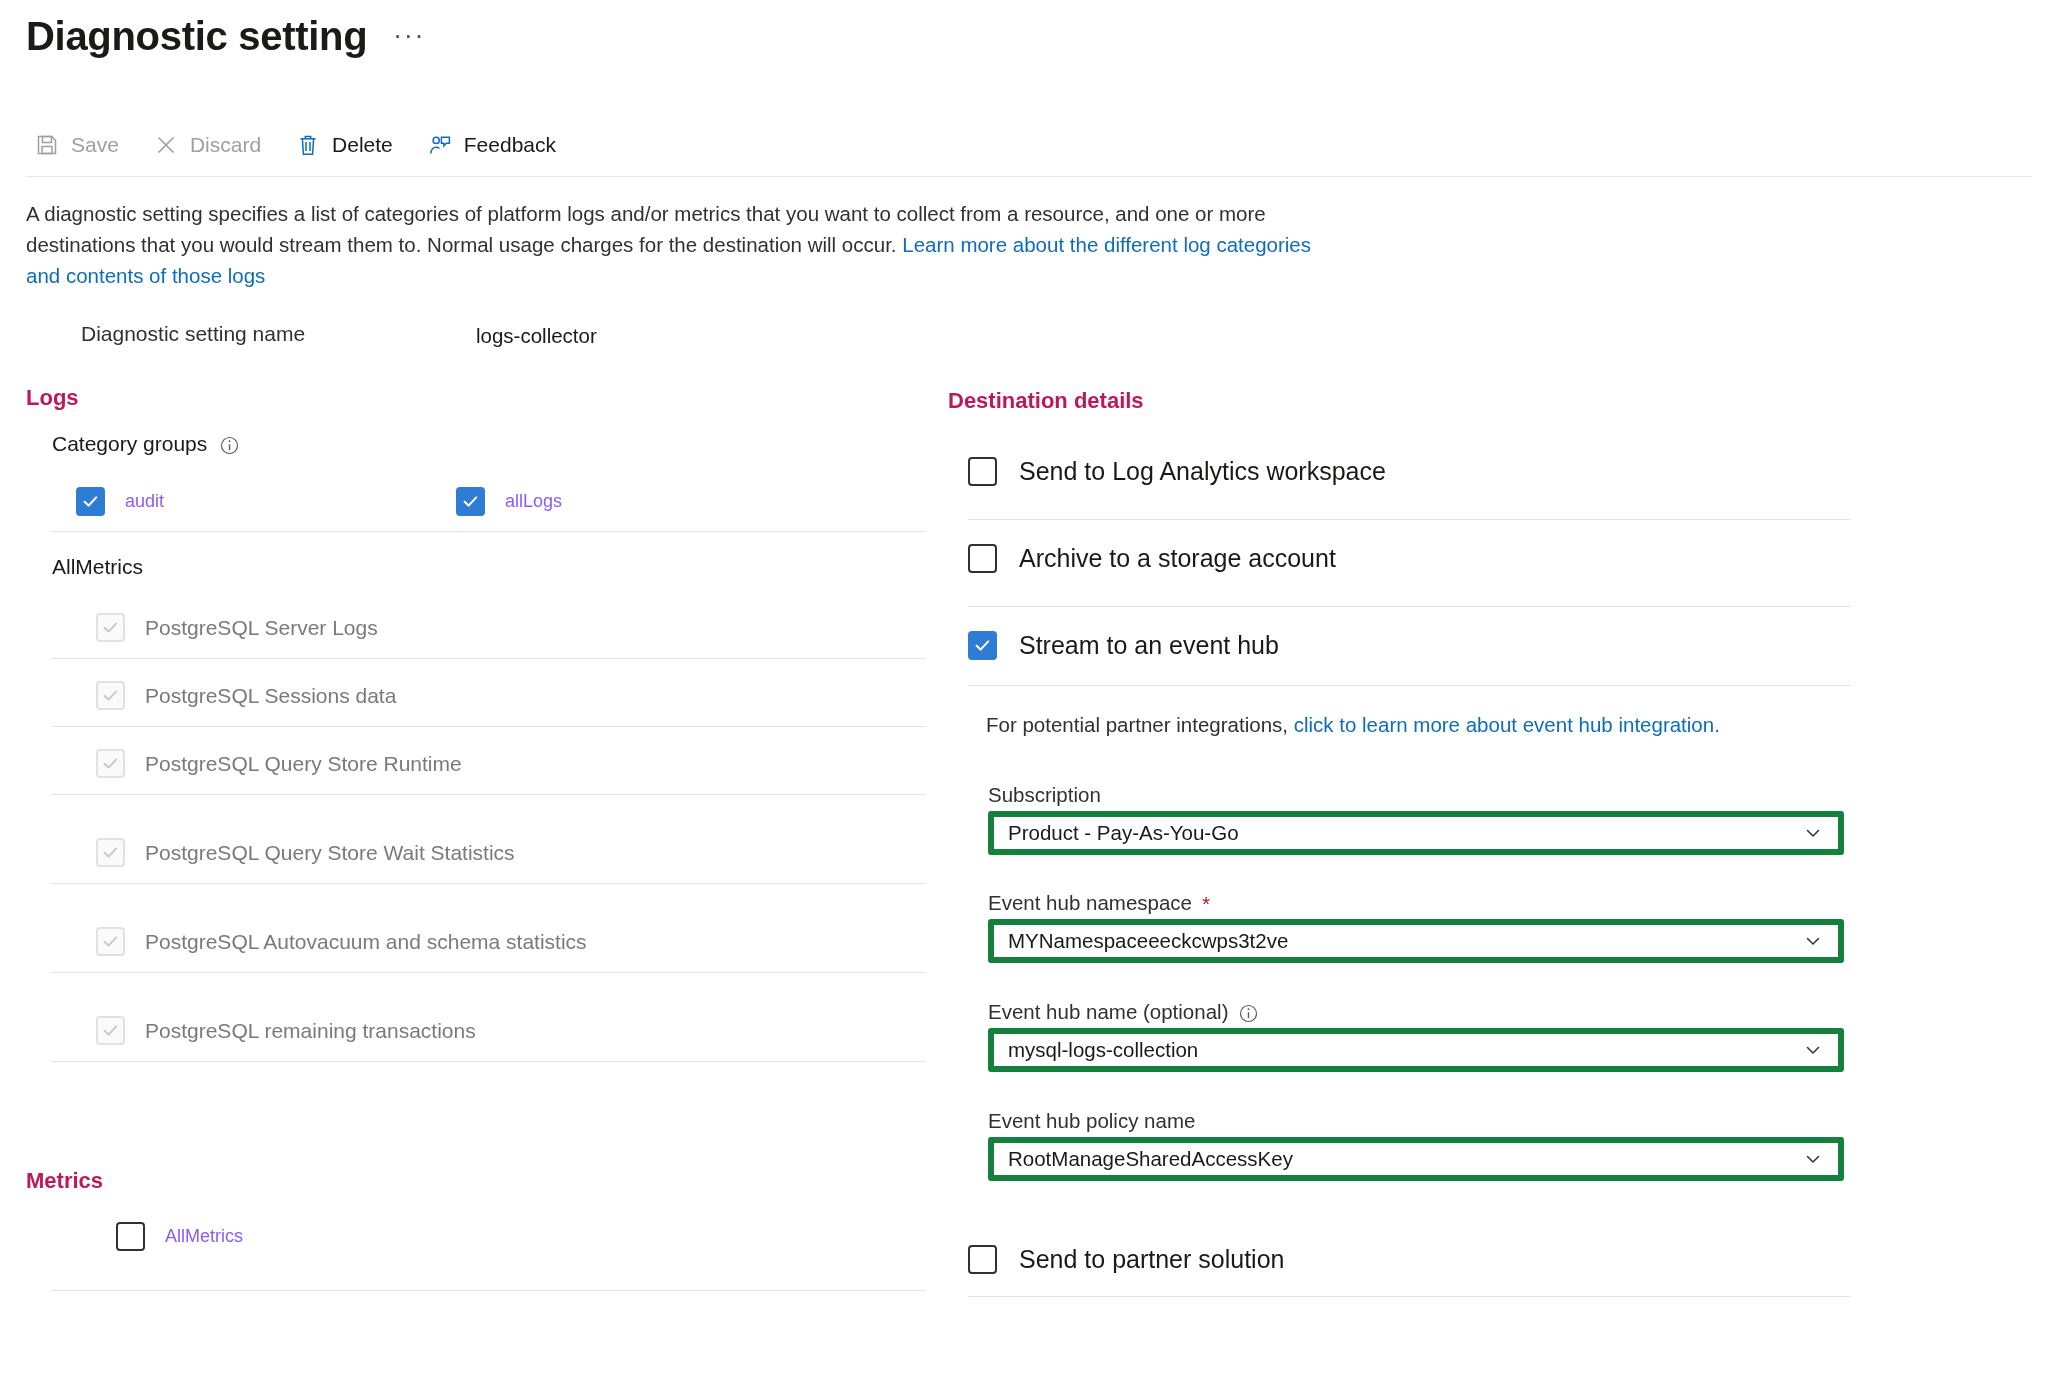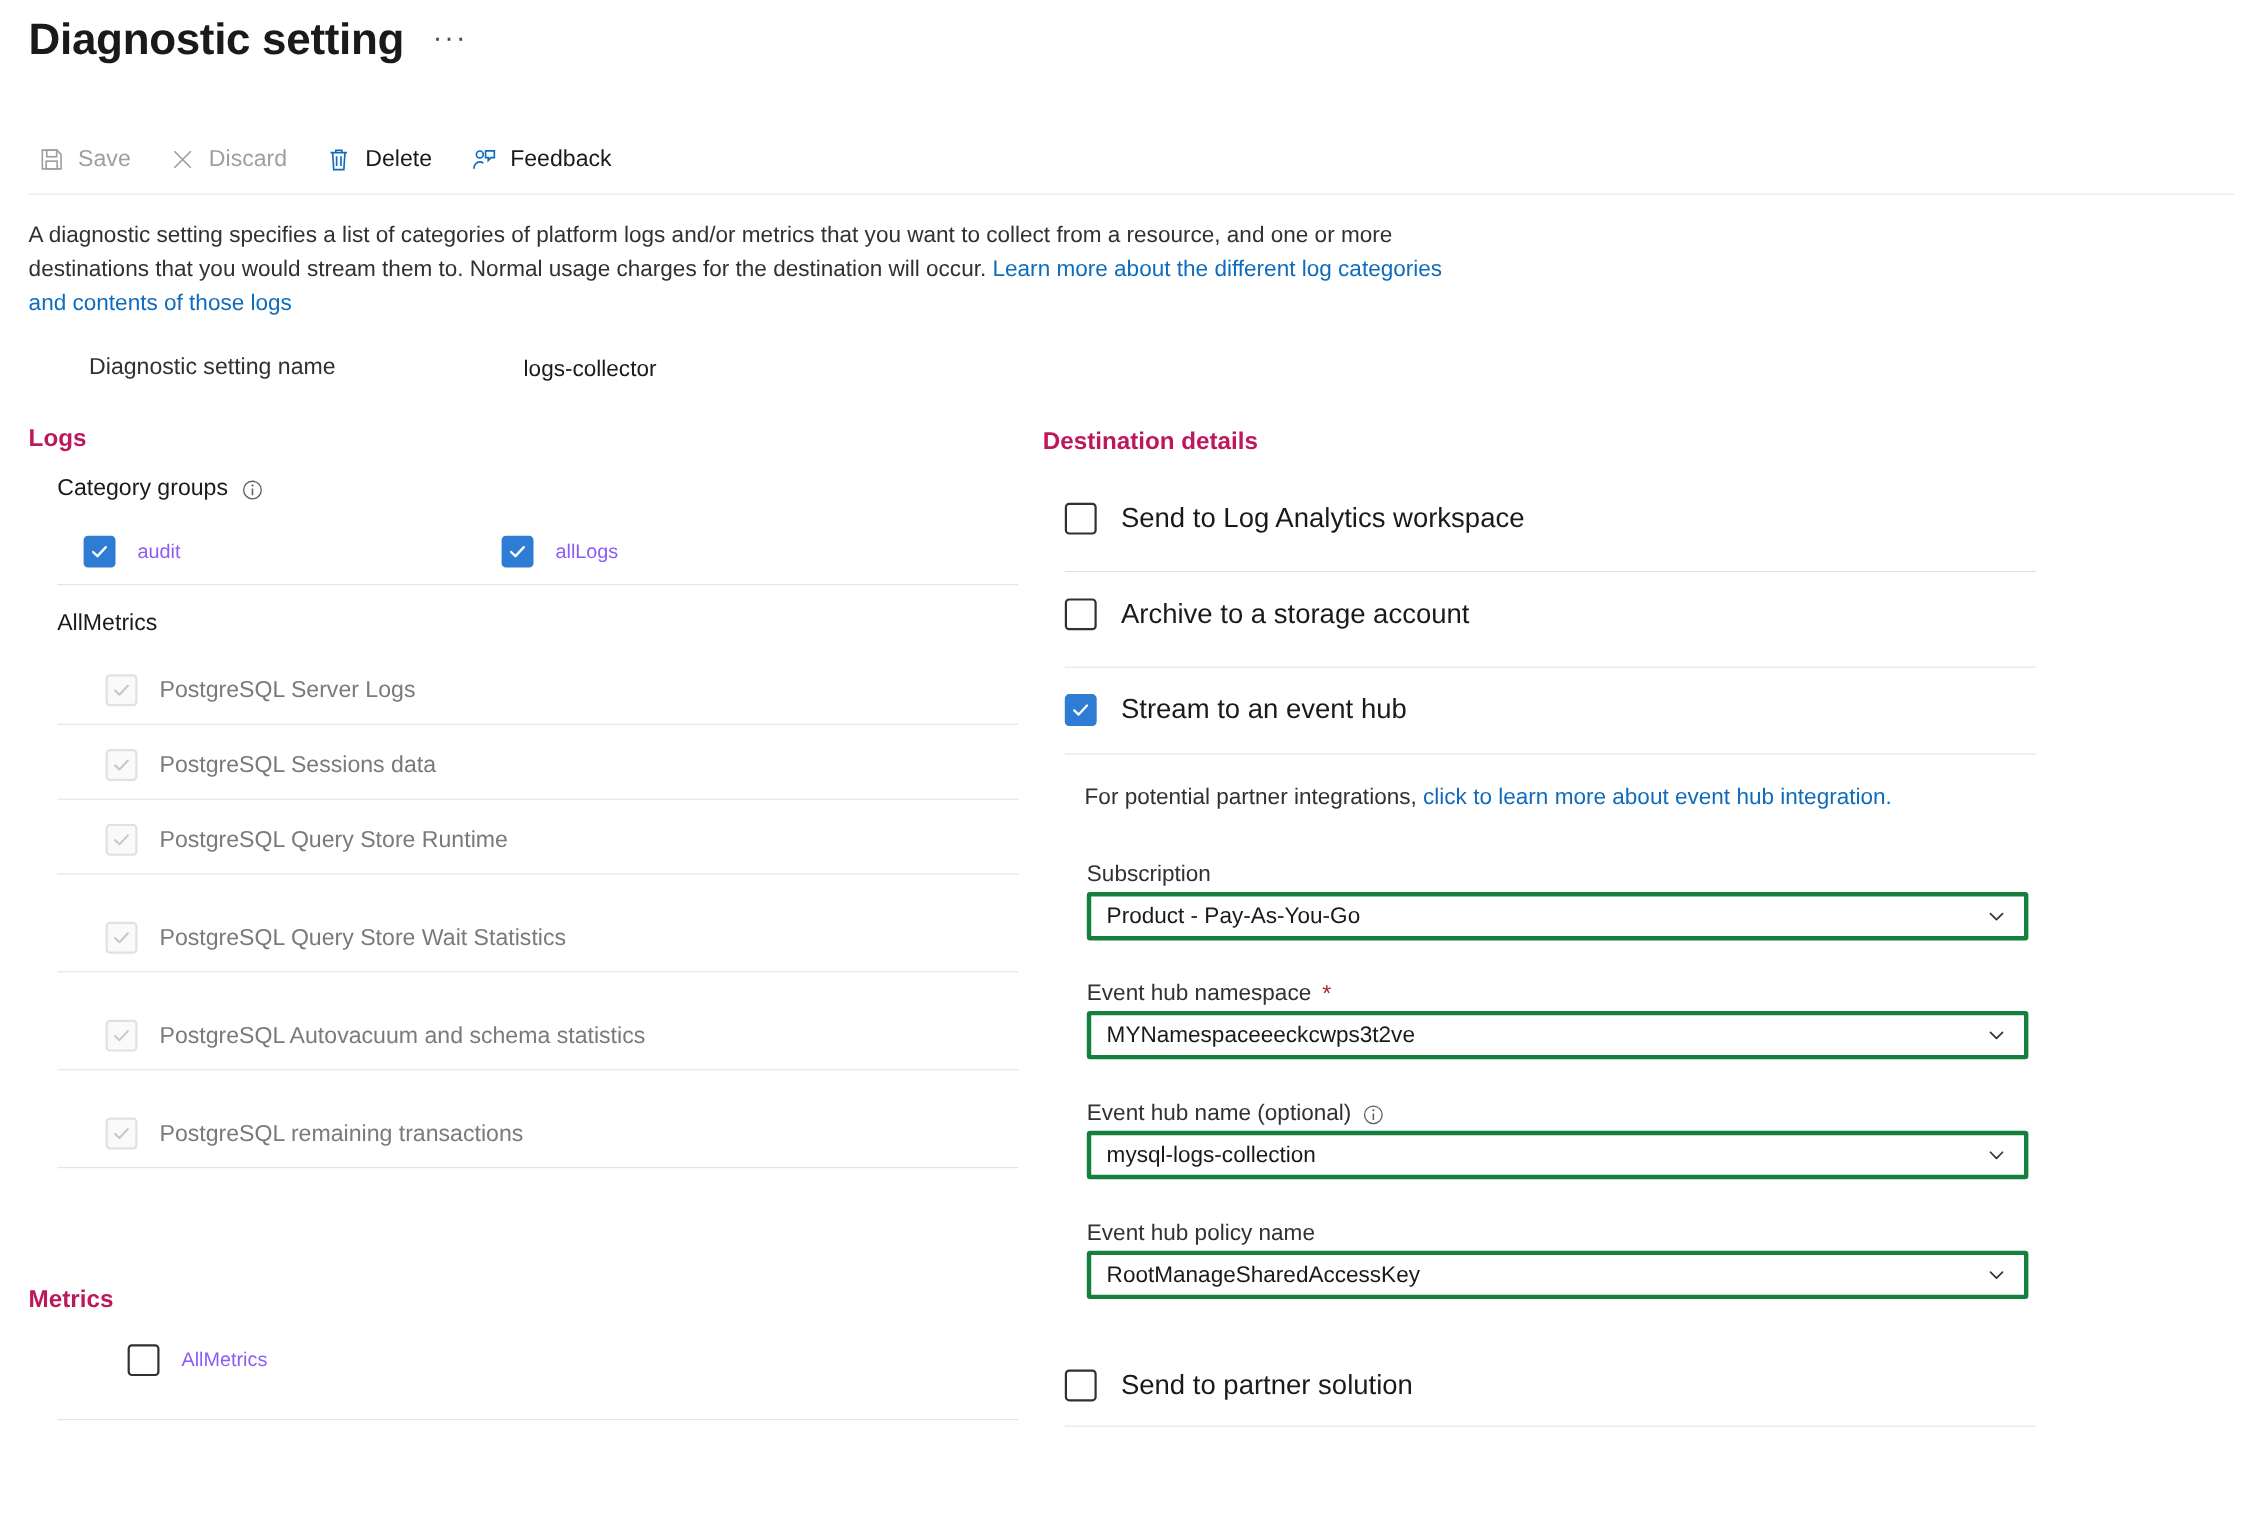--- a/index.html
+++ b/index.html
@@ -201,21 +201,21 @@
     color: #323130;
     display: flex; align-items: center; gap: 10px;
     white-space: nowrap;
   }
   .req-star { color: #a4262c; font-size: 21px; line-height: 1; }
 
   .select-box {
     position: absolute;
     left: 988px;
     width: 856px; height: 44px;
-    border: 4px solid #15803d;
+    border: 6px solid #15803d;
     border-radius: 3px;
     background: #ffffff;
     display: flex; align-items: center;
     padding: 0 14px 0 14px;
     font-size: 20.5px;
     color: #1b1a19;
     cursor: pointer;
   }
   .select-val { flex: 1; white-space: nowrap; overflow: hidden; text-overflow: ellipsis; }
   .chev { flex: none; display: flex; align-items: center; justify-content: center; width: 22px; height: 22px; }

